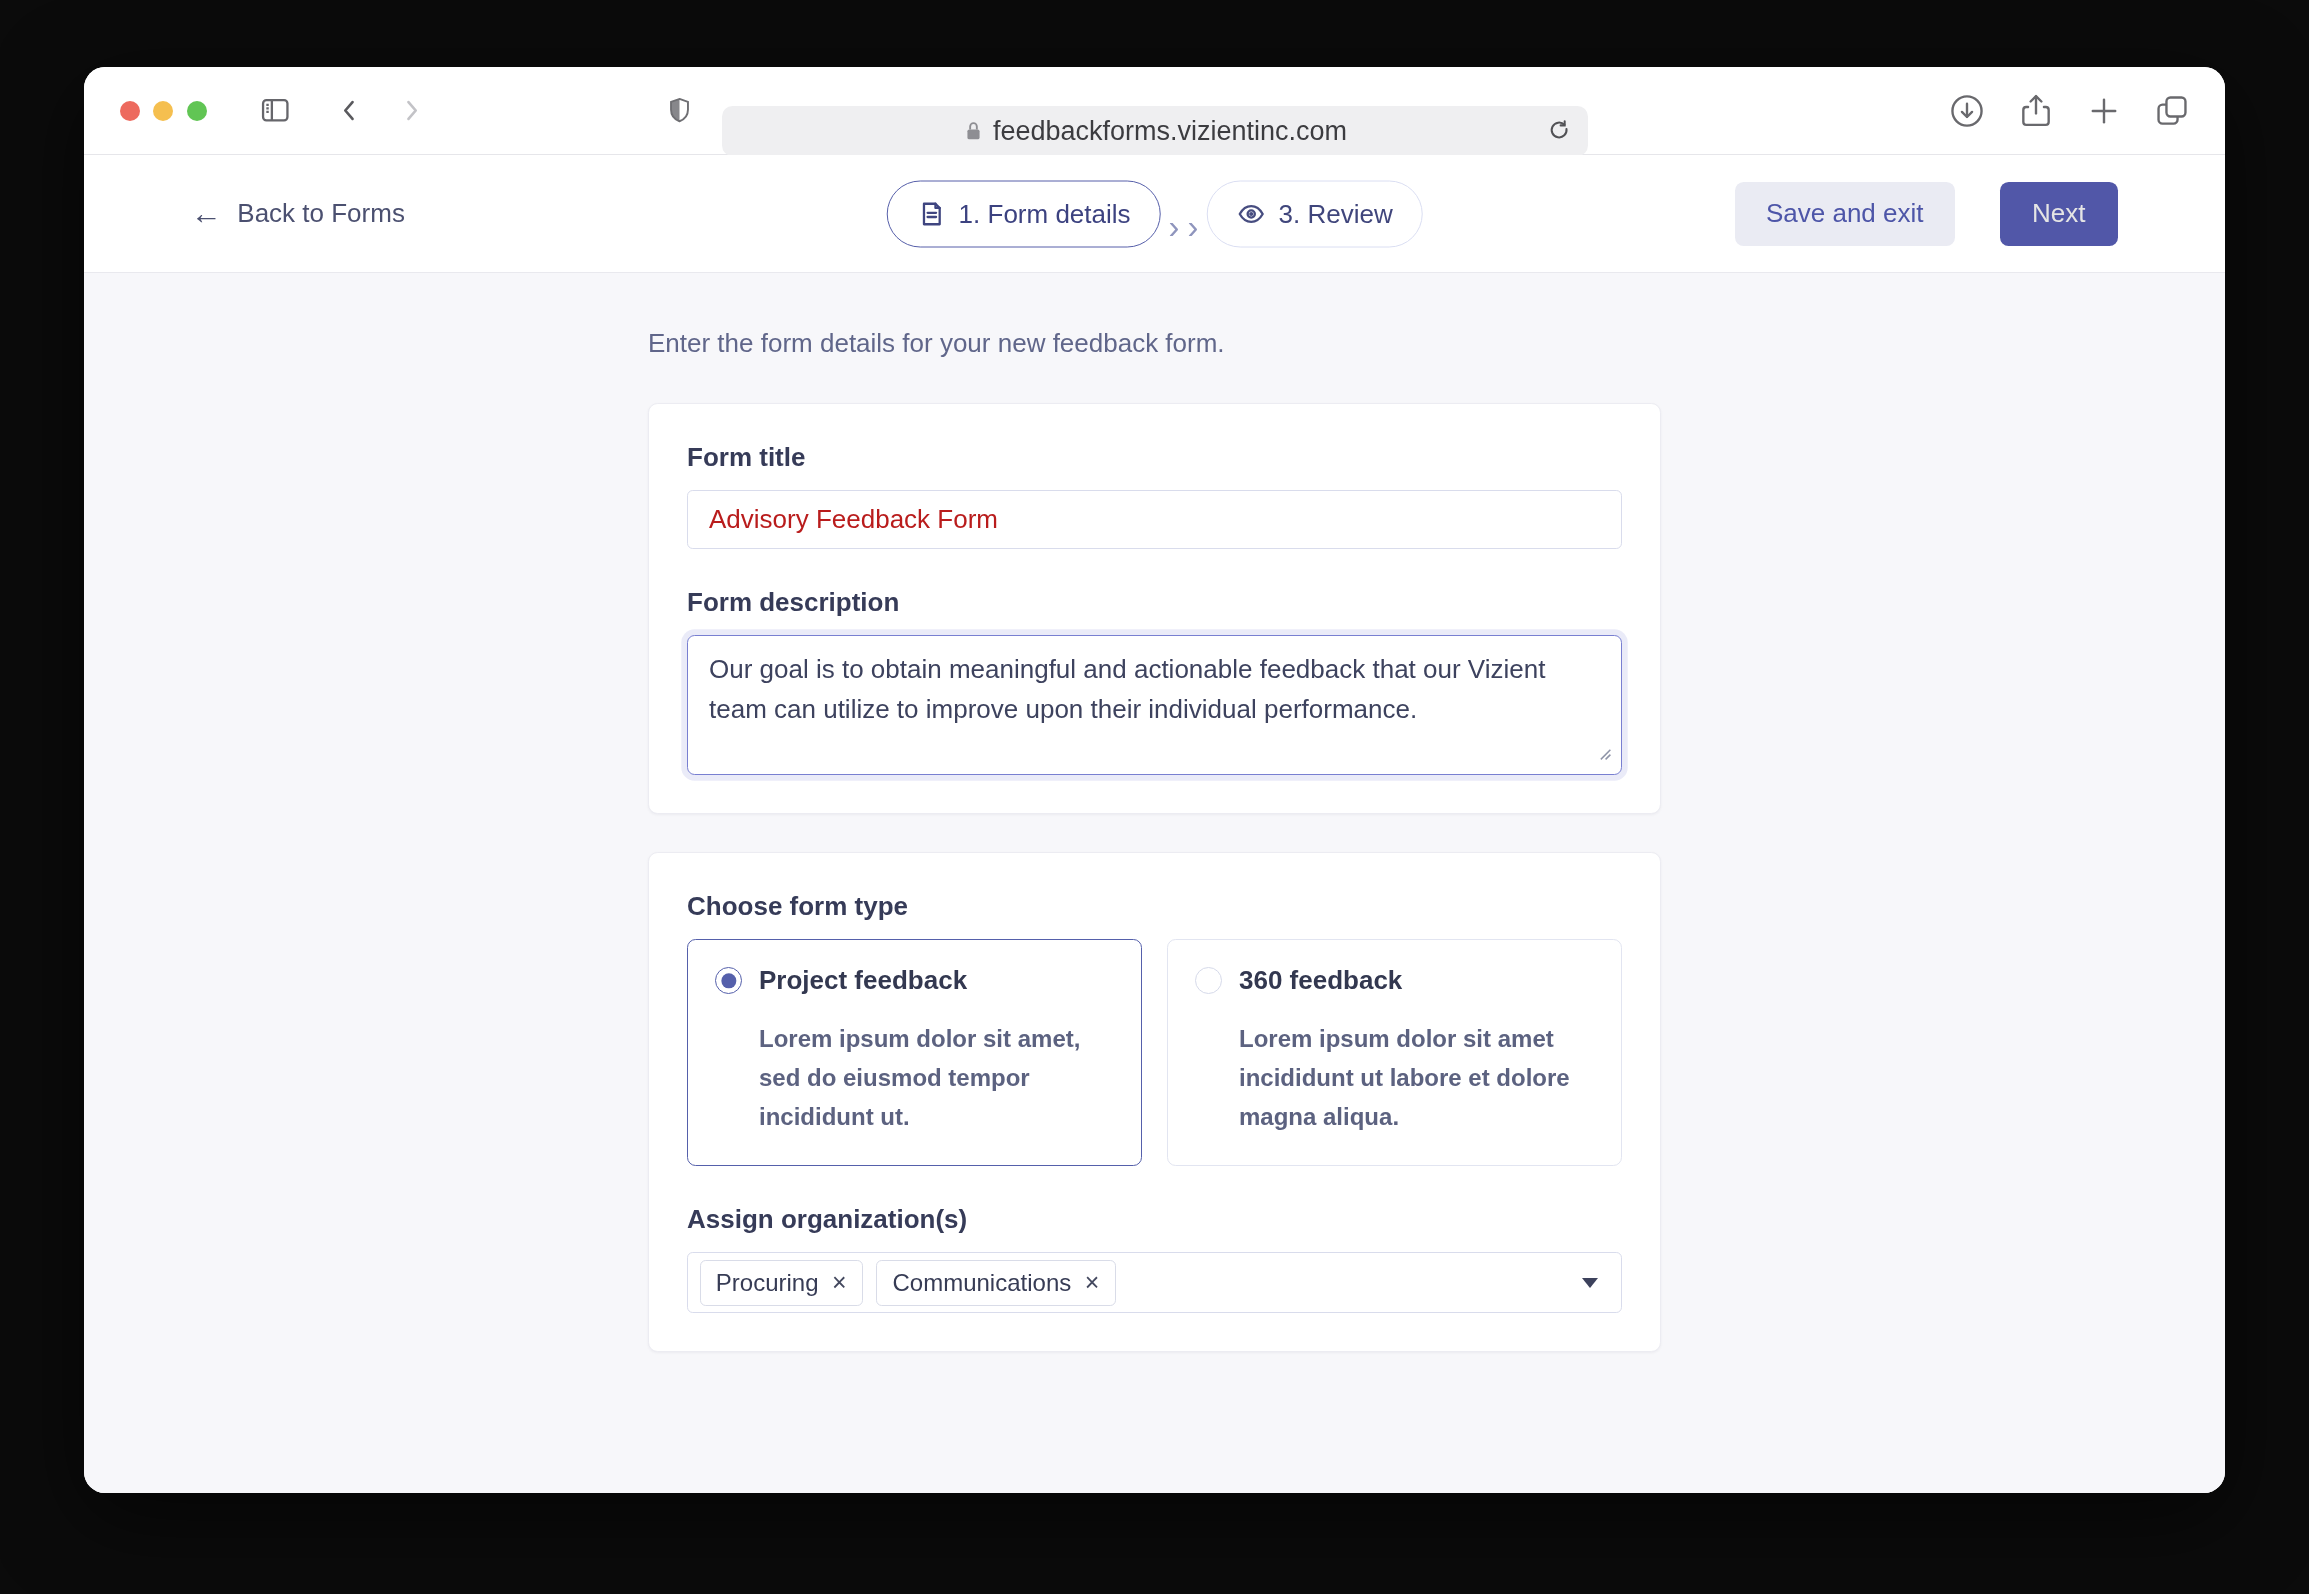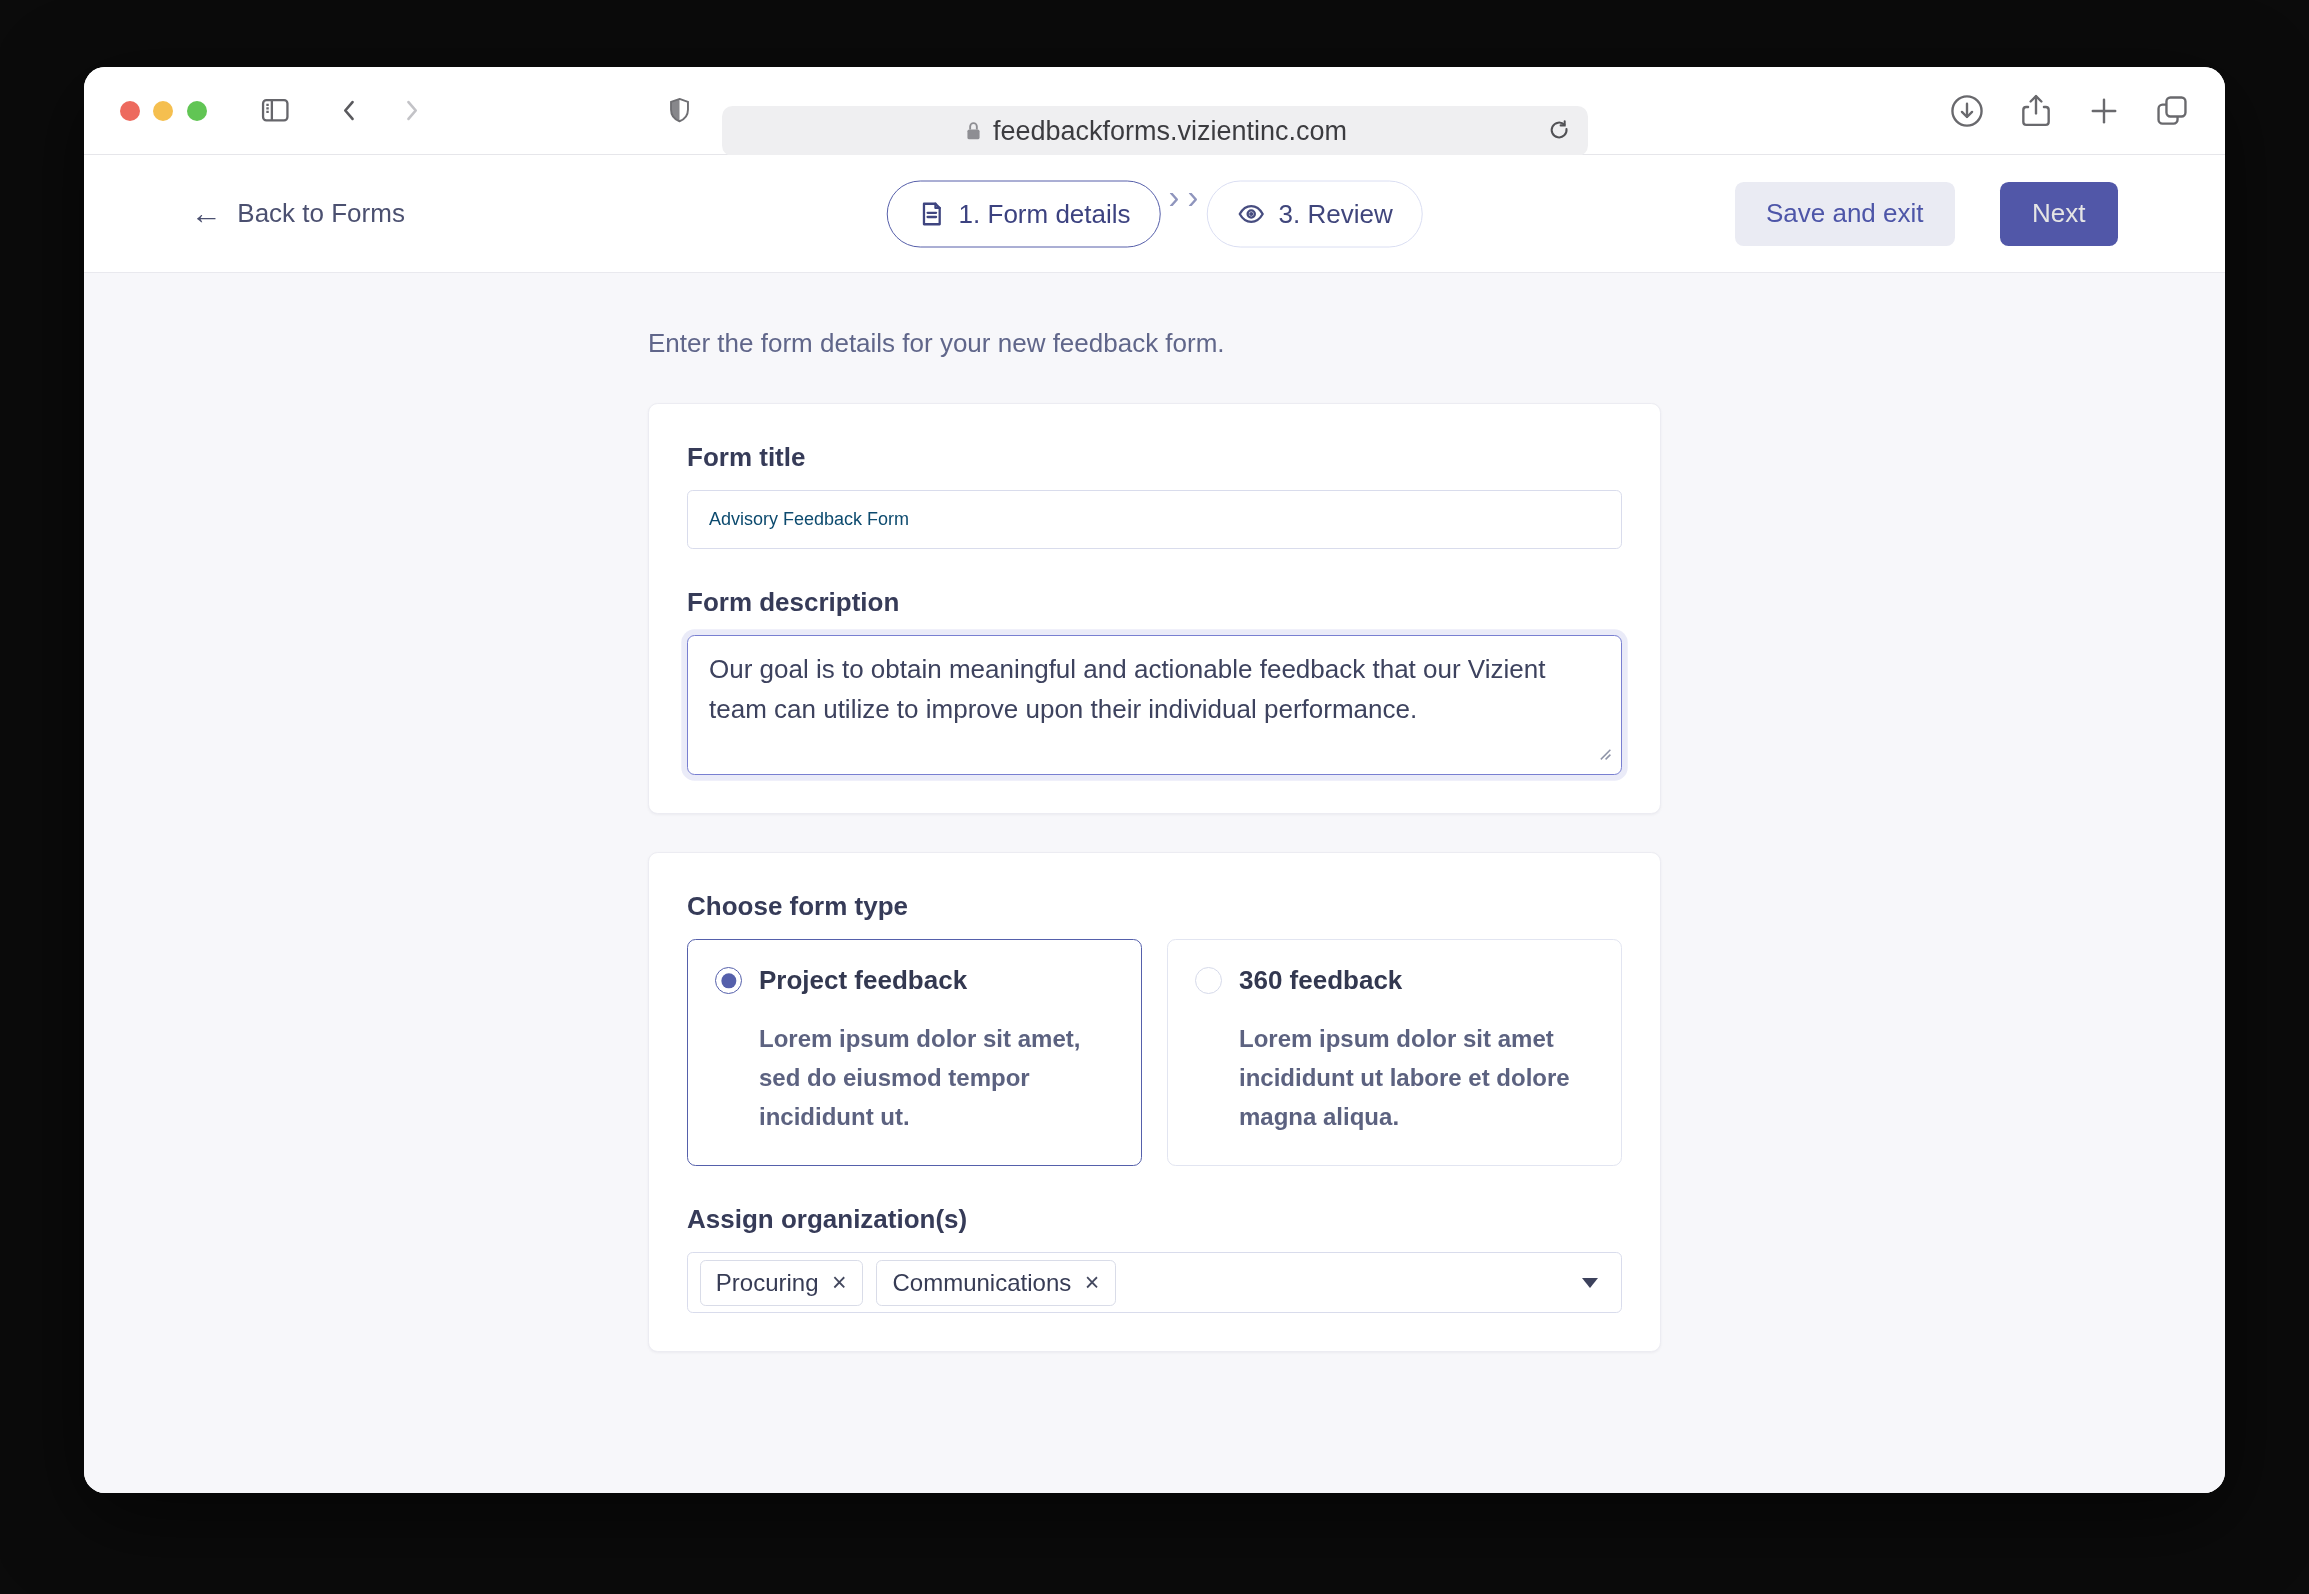--- a/index.html
+++ b/index.html
@@ -49,21 +49,21 @@
     height:118px; flex:0 0 118px;
     background:#ffffff; border-bottom:1px solid #e9e9ee;
     position:relative;
     display:flex; align-items:center; justify-content:space-between;
     padding:0 107px;
   }
   .back-link { display:flex; align-items:center; gap:15.3px; color:#4b5070; font-size:26px; cursor:pointer; }
   .back-arrow { font-size:31px; line-height:1; color:#4b5070; }
   .stepper {
     position:absolute; left:50%; top:50%; transform:translate(-50%,-50%);
-    display:flex; align-items:flex-start; gap:8px;
+    display:flex; align-items:flex-end; gap:8px;
   }
   .step-chip {
     height:67px; border-radius:34px;
     display:flex; align-items:center; gap:13.4px;
     padding:0 29px;
     background:#fff;
     border:1.9px solid #dadef2;
     color:#40467c; font-size:26px; font-weight:500;
     white-space:nowrap;
   }
@@ -86,21 +86,21 @@
 
   .card {
     background:#ffffff; border:1px solid #ececf2; border-radius:9.6px;
     box-shadow:0 1px 2.9px rgba(20,24,60,.05);
     padding:38px; margin-bottom:38px;
   }
   .field-label { font-size:26px; font-weight:700; color:#363b58; margin-bottom:17px; }
   .text-input {
     width:100%; height:59px;
     border:1px solid #d9dcec; border-radius:5.7px;
-    padding:0 21px; font-size:18px; color:#0c4a6e;
+    padding:0 21px; font-size:26px; color:#b91c1c;
     font-family:inherit; background:#fff; outline:none;
   }
   .field-gap { margin-top:38px; }
   .textarea-wrap { position:relative; }
   textarea.description {
     width:100%; height:140px;
     border:1.9px solid #787fd1; border-radius:7.6px;
     box-shadow:0 0 0 5.7px rgba(122,129,209,.16);
     padding:13.4px 21px; font-size:26px; line-height:40px; color:#3d425e;
     font-family:inherit; resize:none; outline:none; background:#fff;

